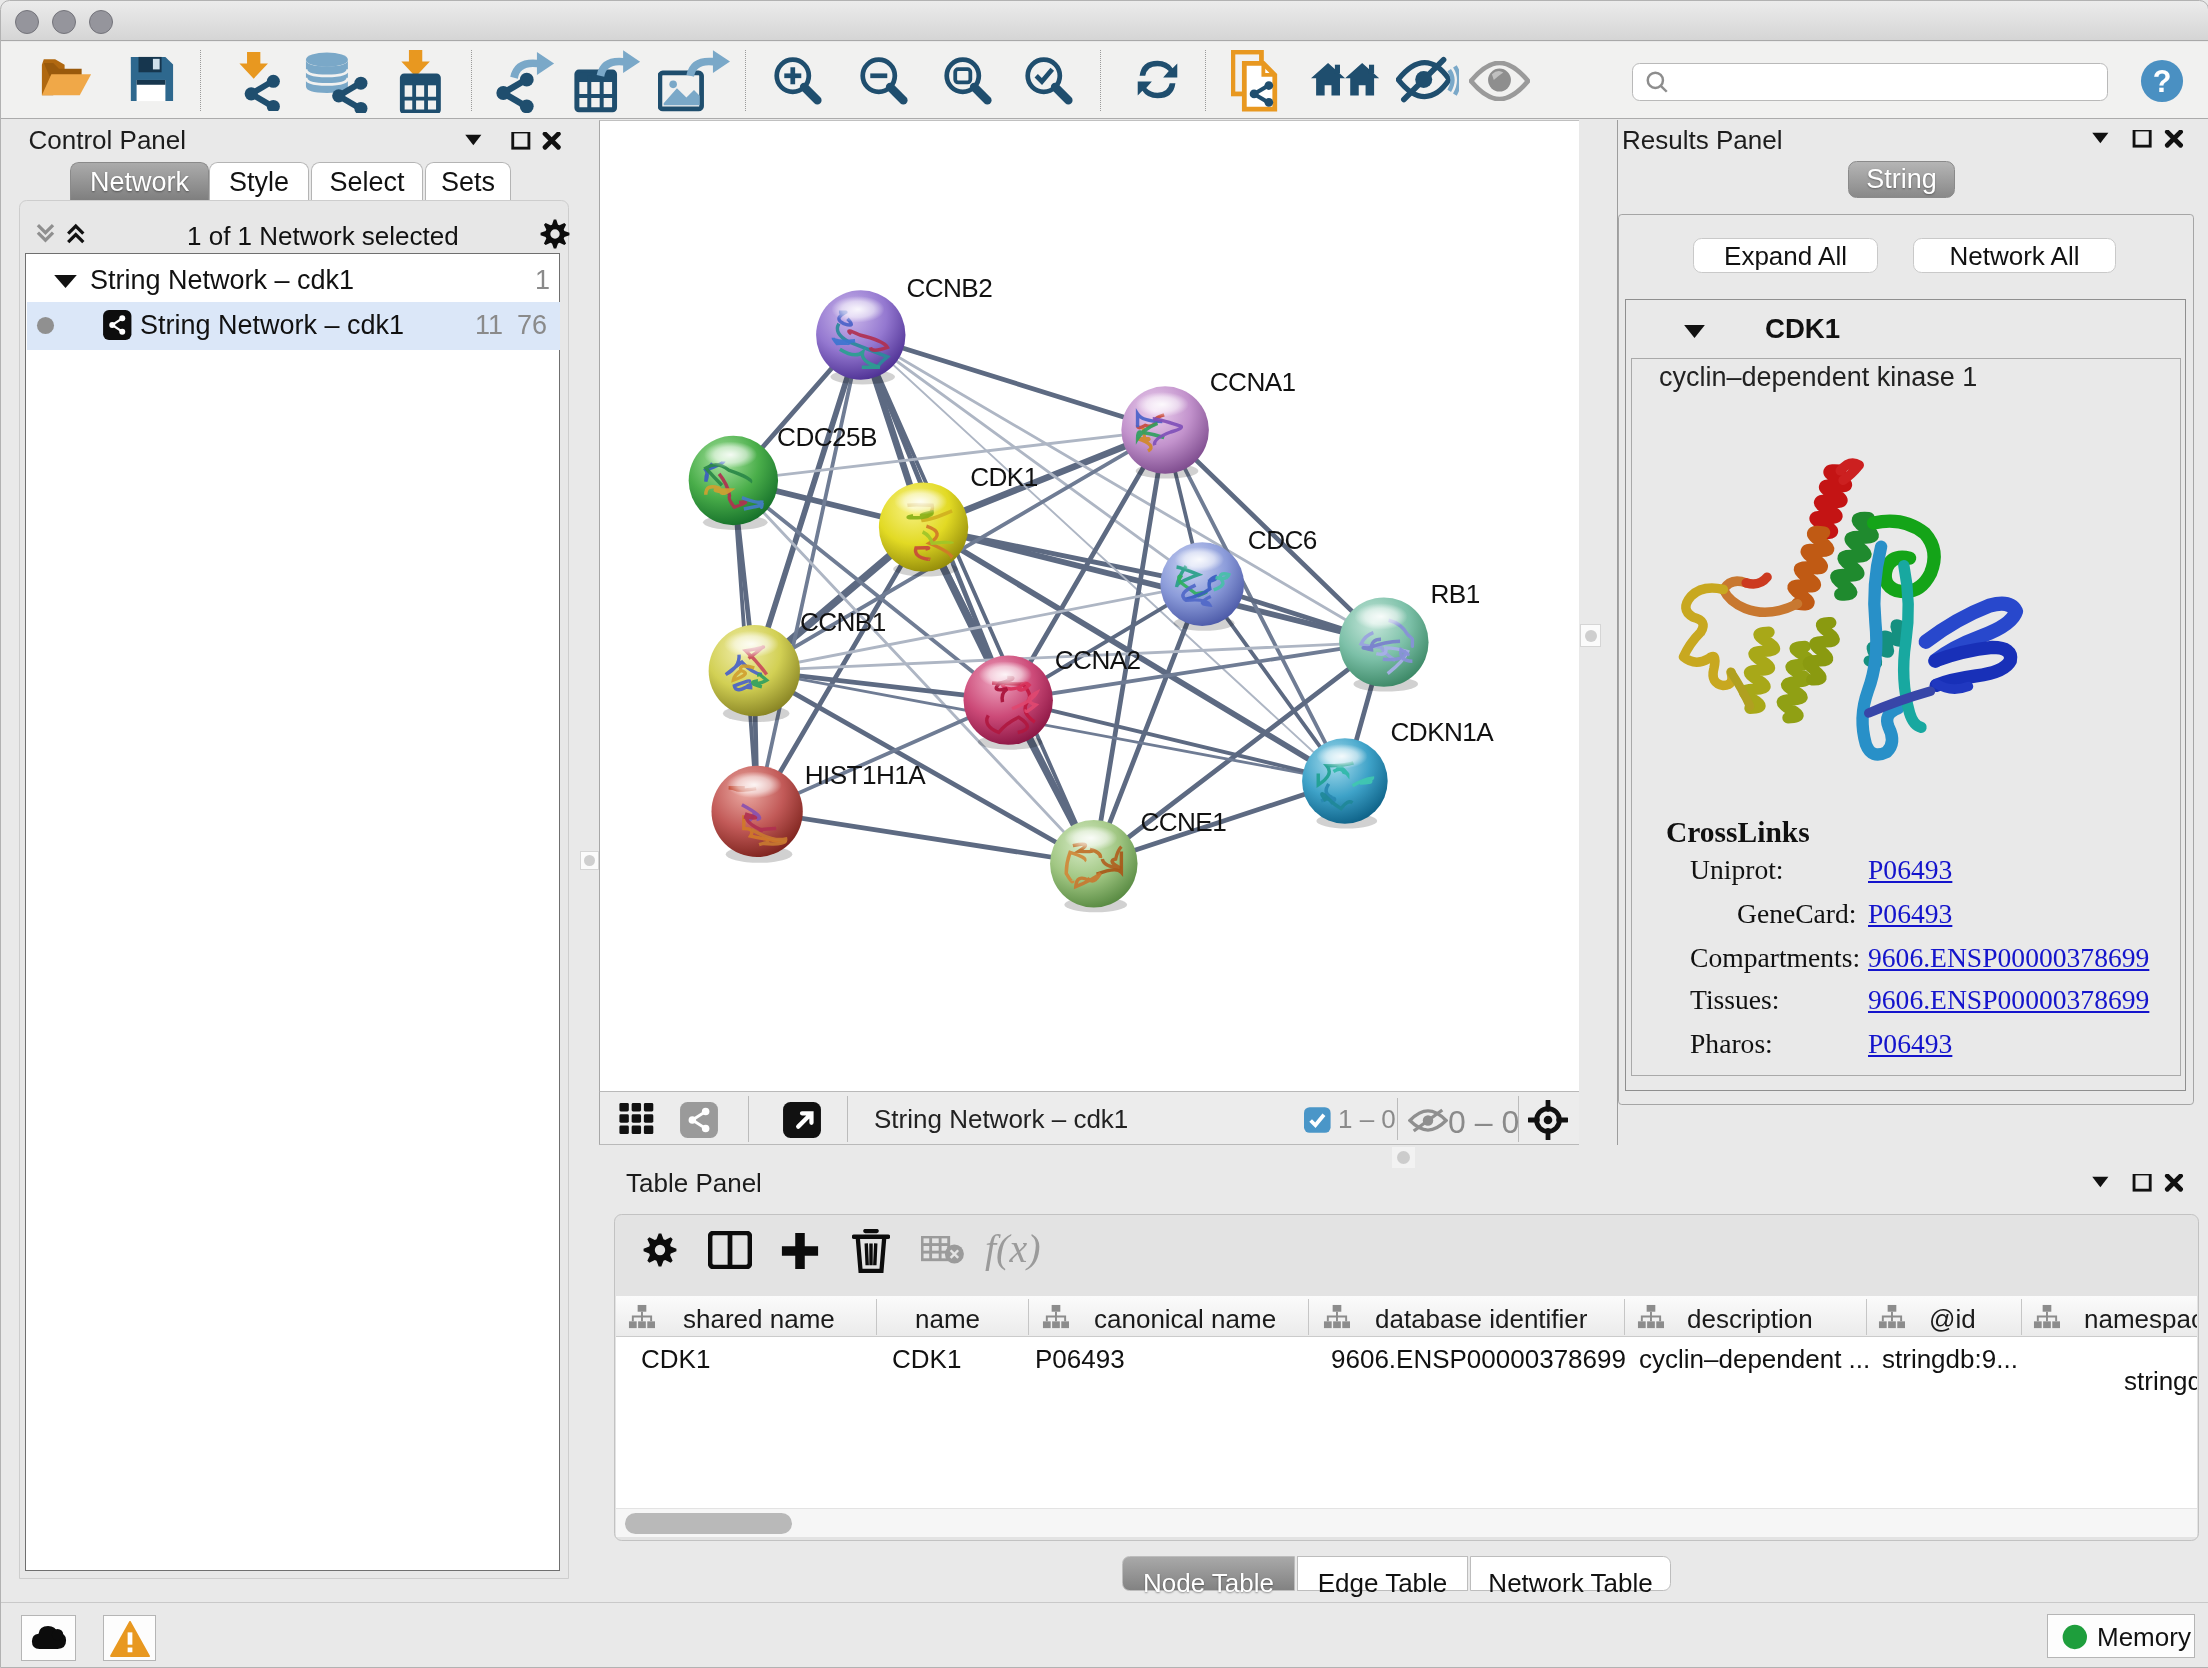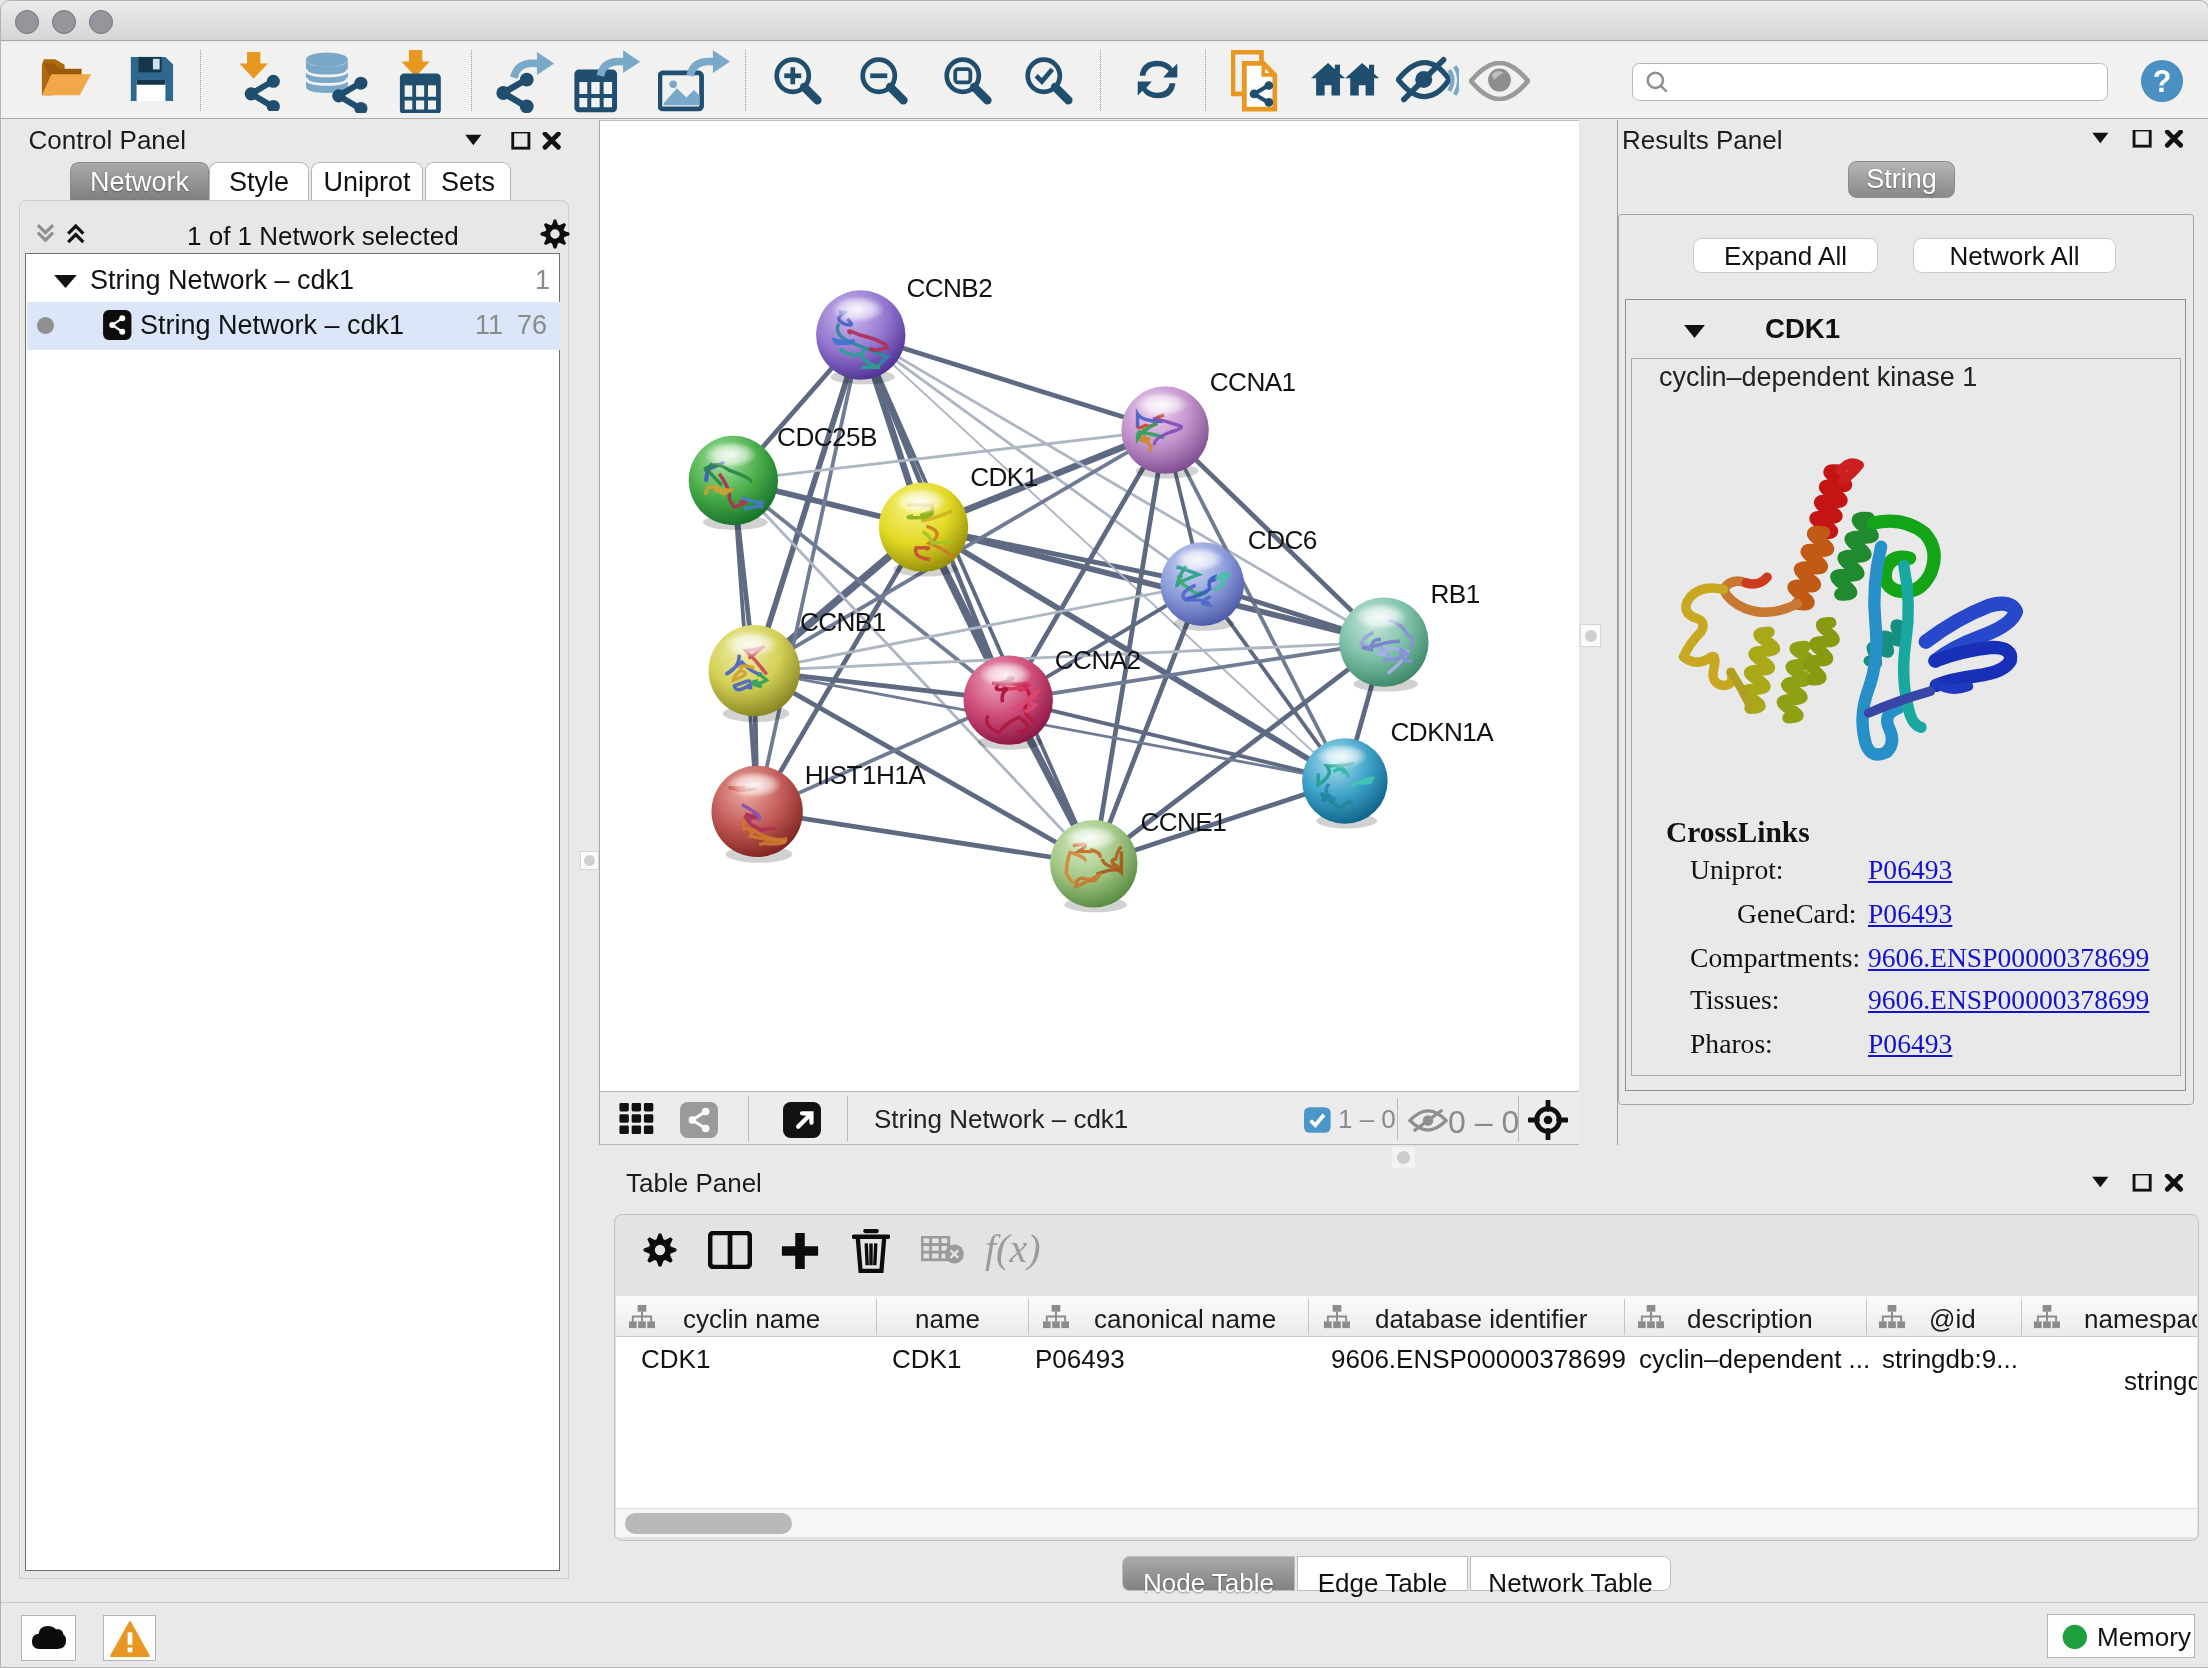--- a/index.html
+++ b/index.html
@@ -247,21 +247,21 @@
 
 <div class="abs ptitle" id="cp-title">Control Panel</div>
 <svg class="abs" style="left:465px;top:132px" width="105" height="19" viewBox="0 0 110 20">
   <path d="M0 3 L17 3 L8.5 14 Z" fill="#111"></path>
   <rect x="50" y="0" width="17" height="17" fill="none" stroke="#111" stroke-width="3"></rect>
   <path d="M84 2 L98 16 M98 2 L84 16" stroke="#111" stroke-width="5" stroke-linecap="round"></path>
 </svg>
 <div class="abs" id="cp-tabs">
   <div class="tab tabsel" style="left:0; width:139px;">Network</div>
   <div class="tab" style="left:139px; width:100px;">Style</div>
-  <div class="tab" style="left:241px; width:112px;">Uniprot</div>
+  <div class="tab" style="left:241px; width:112px;">Select</div>
   <div class="tab" style="left:355px; width:86px;">Sets</div>
 </div>
 <div class="abs" id="cp-body"></div>
 <div class="abs" id="cp-bar">
   <svg class="abs" style="left:15px;top:7.6px" width="71" height="25" viewBox="0 0 75 26">
     <path d="M2 2 L10 10 L18 2 M2 10 L10 18 L18 10" fill="none" stroke="#8f8f8f" stroke-width="3.4"></path>
     <path d="M34 11 L42 3 L50 11 M34 20 L42 12 L50 20" fill="none" stroke="#111" stroke-width="3.4"></path>
   </svg>
   <div class="abs" style="left:166px;top:5.7px;font-size:26px;color:#111;">1 of 1 Network selected</div>
   <svg class="abs" style="left:519px;top:3.8px" width="30" height="30" viewBox="0 0 32 32">
@@ -813,21 +813,21 @@
         <g fill="#8c8c8c">
           <rect x="10" y="1" width="9" height="7"></rect>
           <rect x="1" y="18" width="8" height="7"></rect>
           <rect x="10.5" y="18" width="8" height="7"></rect>
           <rect x="20" y="18" width="8" height="7"></rect>
         </g>
         <g stroke="#8c8c8c" stroke-width="2" fill="none">
           <path d="M14.5 8 L14.5 13 M5 18 L5 13 L24 13 L24 18 M14.5 13 L14.5 18"></path>
         </g>
       </svg>
-    <div class="th" style="left:67px;">cyclin name</div>
+    <div class="th" style="left:67px;">shared name</div>
     <div class="th" style="left:299px;">name</div>
     <div class="th" style="left:478px;">canonical name</div>
     <div class="th" style="left:759px;">database identifier</div>
     <div class="th" style="left:1071px;">description</div>
     <div class="th" style="left:1313px;">@id</div>
     <div class="th" style="left:1468px;">namespace</div>
     <div class="tsepcol" style="left:260px;"></div>
     <div class="tsepcol" style="left:412px;"></div>
     <div class="tsepcol" style="left:692px;"></div>
     <div class="tsepcol" style="left:1008px;"></div>

